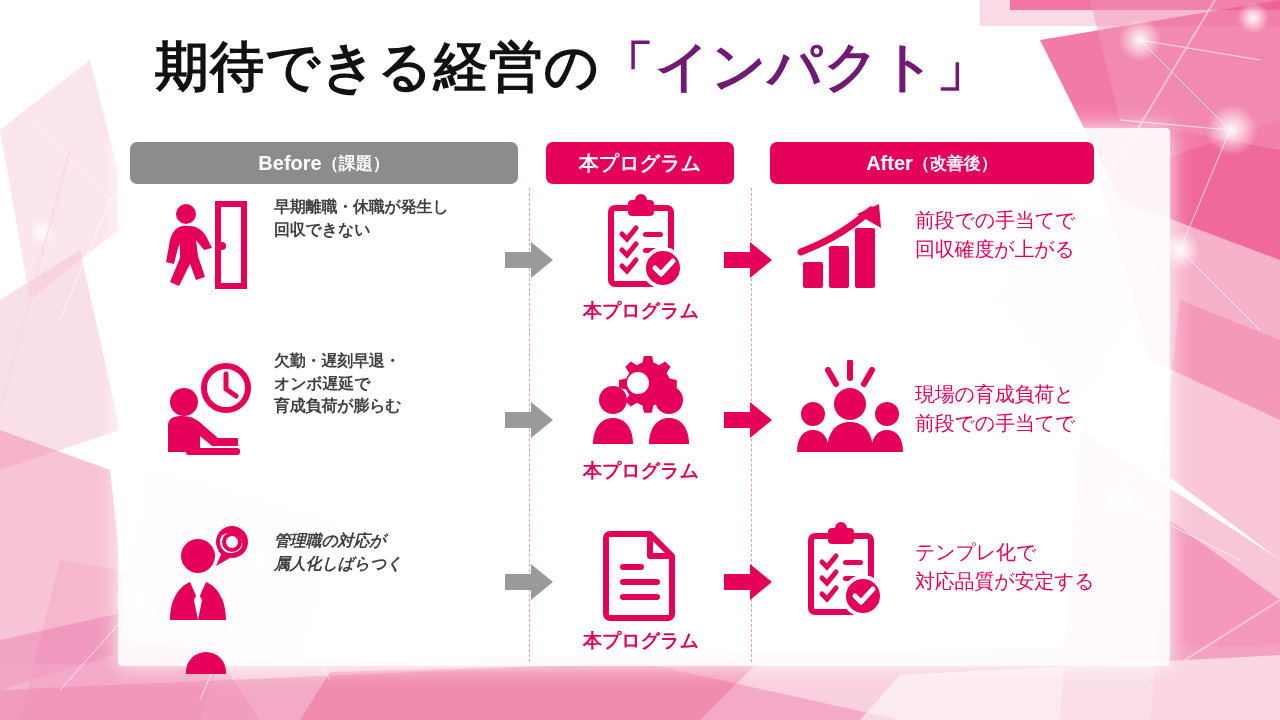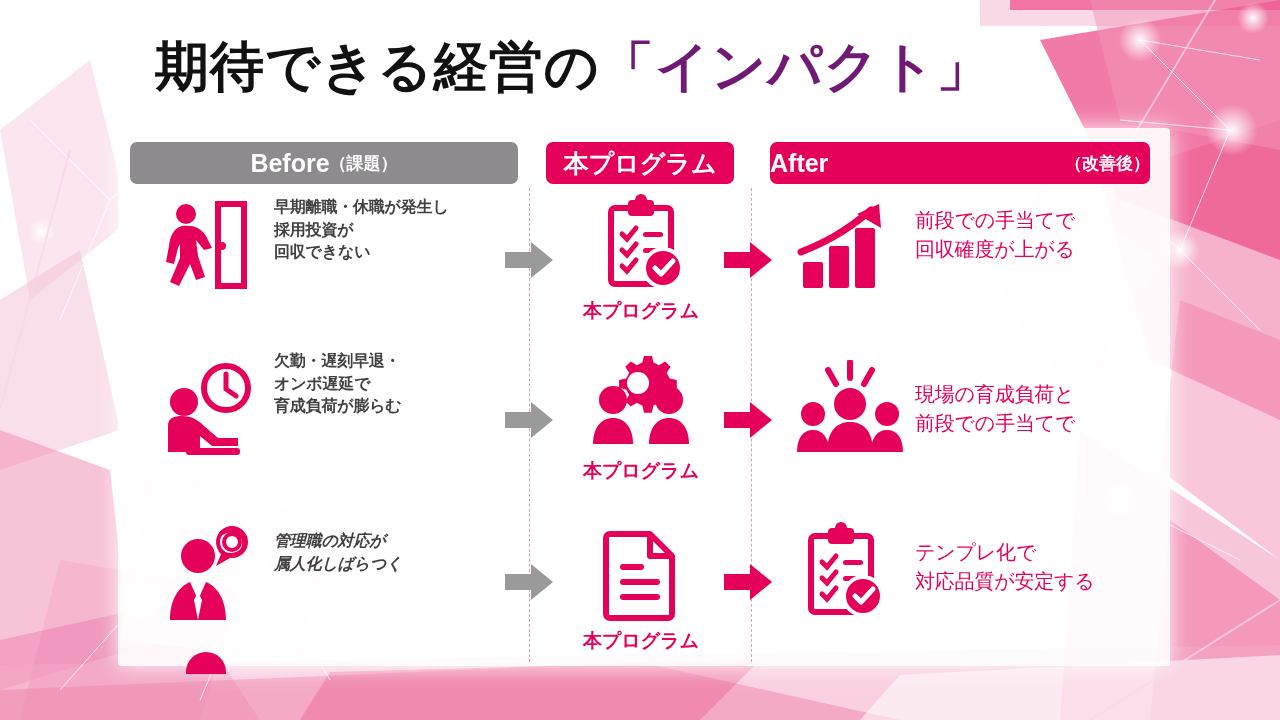--- a/index.html
+++ b/index.html
@@ -34,22 +34,22 @@
 
   
   .hdr {
     position:absolute; z-index:6;
     height:42px; border-radius:7px;
     display:flex; align-items:center; justify-content:center;
     color:#ffffff; font-weight:bold; white-space:nowrap;
   }
   .hdr-before { left:130px; top:142px; width:388px; background:#8d8b8d; }
   .hdr-prog   { left:546px; top:142px; width:188px; background:#e5005a; }
-  .hdr-after  { left:770px; top:142px; width:380px; background:#e5005a;justify-content:space-between; }
-  .hdr .big { font-size:25px; }
+  .hdr-after  { left:770px; top:142px; width:324px; background:#e5005a; }
+  .hdr .big { font-size:20px; }
   .hdr .small { font-size:17px; }
 
   
   .divider {
     position:absolute; top:188px; width:0; height:474px; z-index:4;
     border-left:1.6px dashed #e89ab7;
   }
   .div1 { left:529px; }
   .div2 { left:751px; }
 
@@ -204,21 +204,20 @@
         <circle cx="26" cy="18" r="10"></circle>
         <path d="M22 30 C14 32 10 40 9 50 L6 66 L14 68 L18 52 L20 48 L20 62 L10 86 L19 90 L30 68 L36 84 L45 81 L38 60 L36 44 L44 54 L52 52 L46 40 C41 32 34 29 22 30 Z"></path>
       </g>
       <rect x="58" y="8" width="26" height="82" fill="none" stroke="#e5005a" stroke-width="6"></rect>
       <circle cx="62" cy="50" r="4" fill="#e5005a"></circle>
     </svg>
   </div>
 
   <div class="before-text">
     <div>早期離職・休職が発生し</div>
-    <div>採用投資が</div>
     <div>回収できない</div>
   </div>
 
   <div class="arrow-gray">
     <svg width="50" height="40" viewBox="0 0 50 40">
       <polygon points="0,12 26,12 26,2 48,20 26,38 26,28 0,28" fill="#9a9a9a"></polygon>
     </svg>
   </div>
 
   <div class="prog-wrap">

